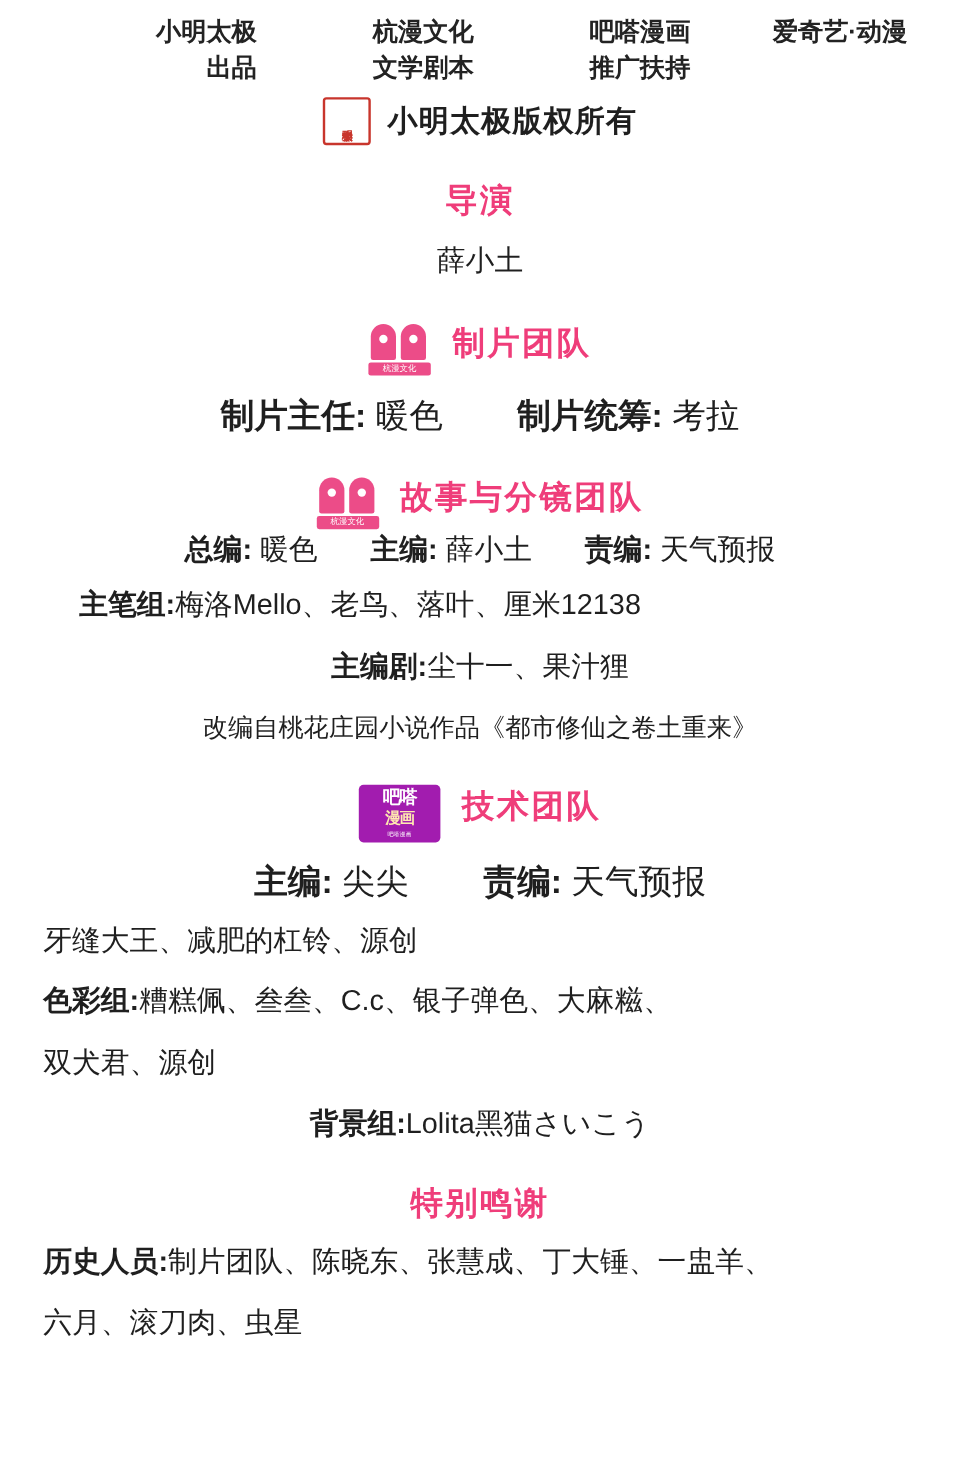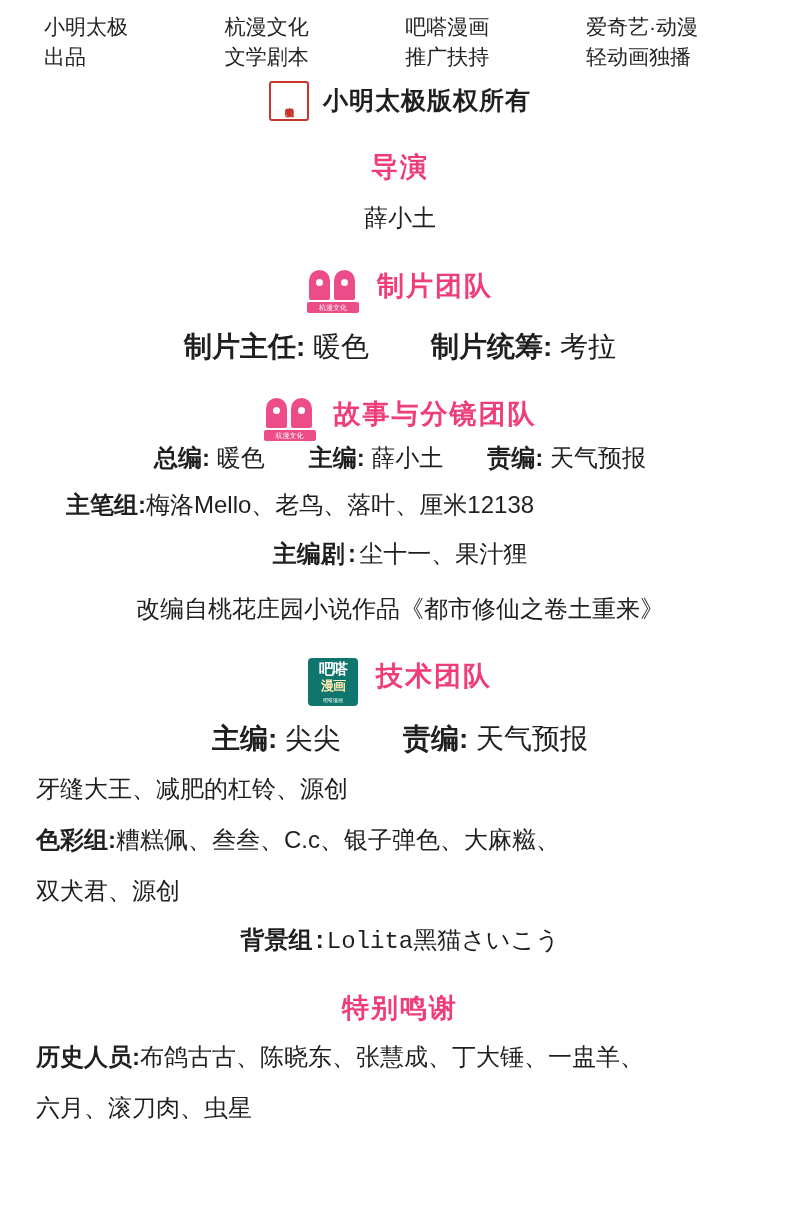--- a/index.html
+++ b/index.html
@@ -24,24 +24,24 @@
 
   
   .sponsor-row {
     display: flex;
     justify-content: space-between;
     align-items: flex-start;
     padding: 6px 44px 0 44px;
     box-sizing: border-box;
   }
   .sponsor {
-    text-align: left;
+    text-align: right;
     font-size: 21px;
     line-height: 1.45;
-    font-weight: 400;
+    font-weight: 700;
     color: #232323;
     width: 170px;
   }
   .sponsor .l1, .sponsor .l2 { display: block; white-space: nowrap; }
 
   
   .copyright-row {
     display: flex;
     align-items: center;
     justify-content: center;
@@ -136,25 +136,25 @@
     color: #ffffff;
     font-size: 7px;
     line-height: 11px;
     text-align: center;
     letter-spacing: 0;
     overflow: hidden;
   }
 
   
   .logo-bd {
-    width: 50px;
+    width: 68px;
     height: 48px;
     flex: none;
     position: relative;
-    background: #0f766e;
+    background: #a21caf;
     border-radius: 4px;
     overflow: hidden;
   }
   .logo-bd .bd-top {
     position: absolute;
     left: 0; top: 3px;
     width: 100%;
     text-align: center;
     color: #ffffff;
     font-size: 15px;
@@ -182,21 +182,21 @@
     font-size: 5px;
     line-height: 7px;
     letter-spacing: 0;
     white-space: nowrap;
     overflow: hidden;
   }
 
   
   .line {
     text-align: center;
-    font-size: 24px;
+    font-size: 21px;
     line-height: 1.62;
     color: #1f1f1f;
     margin-top: 14px;
     padding: 0 22px;
     box-sizing: border-box;
   }
   .line.name-only { font-size: 24px; font-weight: 400; }
 
   .pair-row {
     display: flex;
@@ -222,21 +222,21 @@
     padding: 0 26px 0 36px;
     box-sizing: border-box;
     font-size: 24px;
     line-height: 1.62;
     color: #1f1f1f;
     text-align: left;
   }
   .block.indent {
     padding-left: 66px;
   }
-  .block.centered { text-align: center; padding-left: 26px; font-family: Liberation Mono, monospace; }
+  .block.centered { text-align: center; padding-left: 26px; }
   .block b { font-weight: 700; }
 </style>
 </head>
 <body>
 
 <div class="page">
 
   <div class="sponsor-row">
     <div class="sponsor">
       <span class="l1">小明太极</span>
@@ -245,21 +245,20 @@
     <div class="sponsor">
       <span class="l1">杭漫文化</span>
       <span class="l2">文学剧本</span>
     </div>
     <div class="sponsor">
       <span class="l1">吧嗒漫画</span>
       <span class="l2">推广扶持</span>
     </div>
     <div class="sponsor">
       <span class="l1">爱奇艺·动漫</span>
-      <span class="l2">轻动画独播</span>
     </div>
   </div>
 
   <div class="copyright-row">
     <div class="seal">
       <span class="seal-inner">小明太极专</span>
     </div>
     <div class="copyright-text">小明太极版权所有</div>
   </div>
 
@@ -341,19 +340,19 @@
   </div>
   <div class="block tight">
     <span>双犬君、源创</span>
   </div>
   <div class="block centered">
     <b>背景组:</b><span>Lolita黑猫さいこう</span>
   </div>
 
   <div class="heading">特别鸣谢</div>
   <div class="block">
-    <b>历史人员:</b><span>布鸽古古、陈晓东、张慧成、丁大锤、一盅羊、</span>
+    <b>历史人员:</b><span>制片团队、陈晓东、张慧成、丁大锤、一盅羊、</span>
   </div>
   <div class="block tight">
     <span>六月、滚刀肉、虫星</span>
   </div>
 
 </div>
 
 </body></html>

